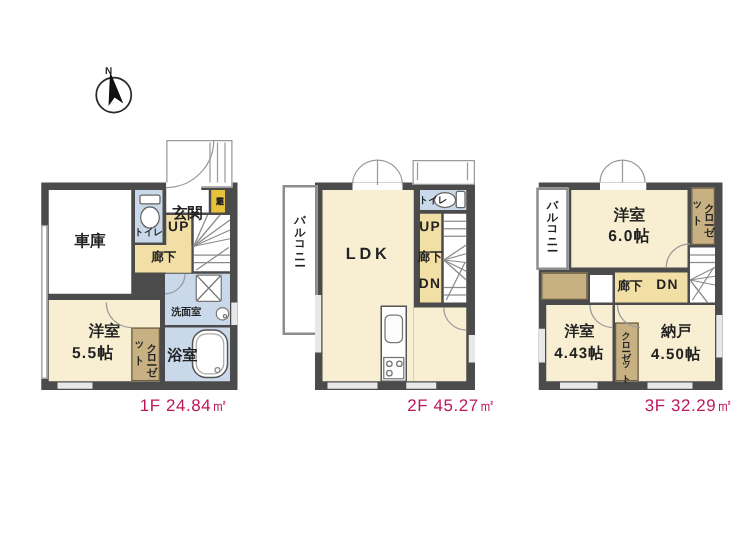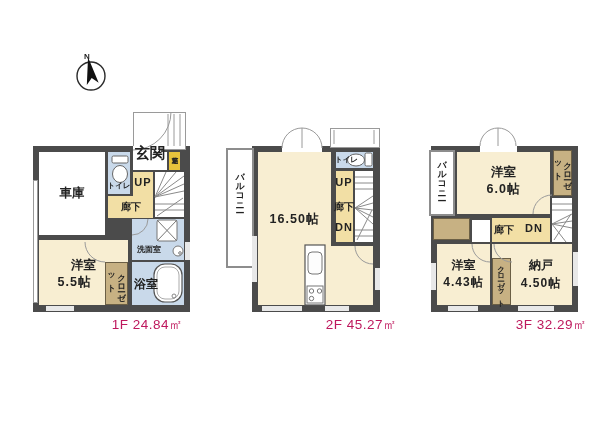--- a/index.html
+++ b/index.html
@@ -180,34 +180,34 @@
       <path d="M498 128 A18 18 0 0 0 480 146"></path>
       <path d="M498 128 A18 18 0 0 1 516 146"></path>
       <line x1="498" y1="128" x2="498" y2="146"></line>
       <path d="M533 214 A19 19 0 0 1 552 195"></path>
       <path d="M472 244 A18 18 0 0 0 490 262"></path>
       <path d="M512 262 A18 18 0 0 1 494 244"></path>
     </g>
   </svg>
 
   <span class="lbl" style="left:39px;top:186px;width:66px;font-size:12.5px;">車庫</span>
-  <span class="lbl" style="left:133px;top:144px;width:34px;font-size:15px;">玄関</span>
+  <span class="lbl" style="left:133px;top:164px;width:34px;font-size:12px;">玄関</span>
   <span class="vtext" style="left:171px;top:152px;font-size:6.5px;line-height:8px;height:18px;">下足箱</span>
   <span class="lbl" style="left:106px;top:182px;width:26px;font-size:7.5px;">トイレ</span>
   <span class="lbl" style="left:133px;top:176px;width:20px;font-size:11px;letter-spacing:1px;">UP</span>
   <span class="lbl" style="left:110px;top:201px;width:42px;font-size:10px;">廊下</span>
   <span class="lbl" style="left:130px;top:245px;width:38px;font-size:8px;">洗面室</span>
   <span class="lbl" style="left:133px;top:278px;width:26px;font-size:12px;">浴室</span>
   <span class="lbl" style="left:39px;top:258px;width:89px;font-size:12.5px;">洋室</span>
   <span class="lbl" style="left:39px;top:275px;width:71px;font-size:12.5px;letter-spacing:1px;">5.5帖</span>
   <span class="vtext" style="left:107px;top:268px;width:20px;height:33px;font-size:8.5px;line-height:10px;">クローゼット</span>
   <span class="footer" style="left:73px;top:316px;width:110px;">1F 24.84㎡</span>
 
   <span class="vtext" style="left:234px;top:166px;height:64px;font-size:9px;line-height:12px;">バルコニー</span>
-  <span class="lbl" style="left:258px;top:212px;width:73px;font-size:12.5px;letter-spacing:1px;">16.50帖</span>
+  <span class="lbl" style="left:258px;top:196px;width:73px;font-size:13px;letter-spacing:3px;">LDK</span>
   <span class="lbl" style="left:335px;top:156px;width:22px;font-size:7.5px;">トイレ</span>
   <span class="lbl" style="left:334px;top:176px;width:20px;font-size:11px;letter-spacing:1px;">UP</span>
   <span class="lbl" style="left:331px;top:201px;width:26px;font-size:10px;">廊下</span>
   <span class="lbl" style="left:334px;top:221px;width:20px;font-size:11px;letter-spacing:1px;">DN</span>
   <span class="footer" style="left:287px;top:316px;width:110px;">2F 45.27㎡</span>
 
   <span class="vtext" style="left:436px;top:154px;height:60px;font-size:9px;line-height:12px;">バルコニー</span>
   <span class="lbl" style="left:457px;top:165px;width:93px;font-size:12.5px;">洋室</span>
   <span class="lbl" style="left:457px;top:182px;width:93px;font-size:12.5px;letter-spacing:1px;">6.0帖</span>
   <span class="vtext" style="left:554px;top:156px;width:18px;height:33px;font-size:8.5px;line-height:9.5px;">クローゼット</span>

